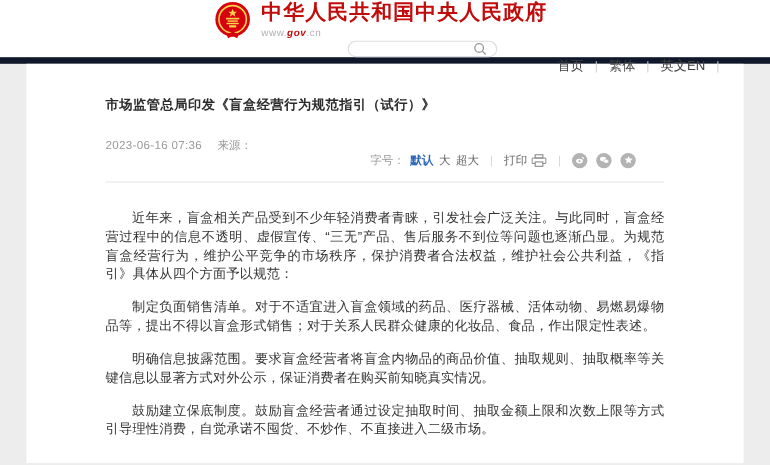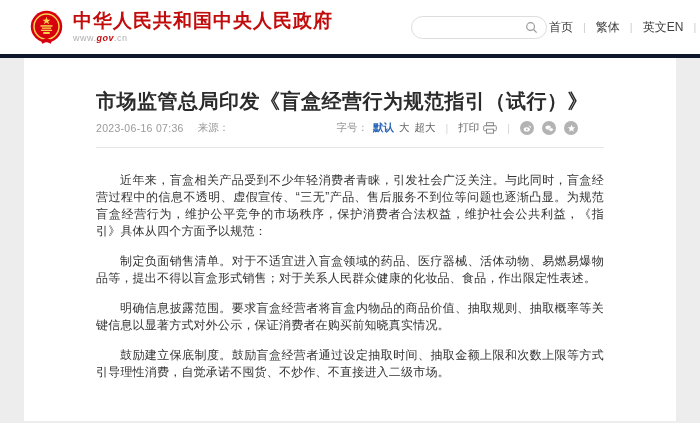--- a/index.html
+++ b/index.html
@@ -7,24 +7,25 @@
   body {
     font-family: "Liberation Sans", "DejaVu Sans", sans-serif;
     background: #ededed;
     color: #333;
   }
 
   
   .site-header {
     height: 58px;
     background: #ffffff;
-    border-bottom: 4px solid #0f172a;
+    border-bottom: 6px solid #0f172a;
     display: flex;
     align-items: center;
     padding: 0 38px 0 28px;
+    flex-direction: column;
   }
   .logo-wrap { display: flex; align-items: center; cursor: pointer; }
   .emblem { width: 37px; height: 37px; flex: 0 0 auto; }
   .logo-text { margin-left: 8px; }
   .site-name {
     color: #c20c0c;
     font-size: 19px;
     font-weight: bold;
     letter-spacing: 1px;
     line-height: 1.1;
@@ -63,33 +64,34 @@
   .top-nav .sep { color: #cfcfcf; margin: 0 8px; font-size: 11px; }
 
   
   .page-bg { height: 363px; padding: 0 24px; }
   .card {
     background: #ffffff;
     height: 100%;
     padding: 30px 72px 0 72px;
   }
   .article-title {
-    font-size: 20px;
+    font-size: 12px;
     font-weight: 600;
     color: #2b2b2b;
     letter-spacing: .5px;
     line-height: 1.3;
   }
 
   .meta-row {
-    margin-top: 7px;
+    margin-top: 21px;
     display: flex;
     align-items: flex-start;
     font-size: 10.5px;
     color: #999;
+    flex-direction: column;
   }
   .meta-left { display: flex; align-items: center; }
   .meta-date { letter-spacing: .3px; }
   .meta-source-label { margin-left: 14px; }
   .meta-source { margin-left: 2px; color: #999; }
 
   .meta-right { margin-left: auto; display: flex; align-items: center; padding-right: 26px; }
   .fontsize-label { color: #999; }
   .fontsize-opt { margin-left: 5px; color: #666; cursor: pointer; }
   .fontsize-opt.active { color: #2b66b8; font-weight: bold; }

